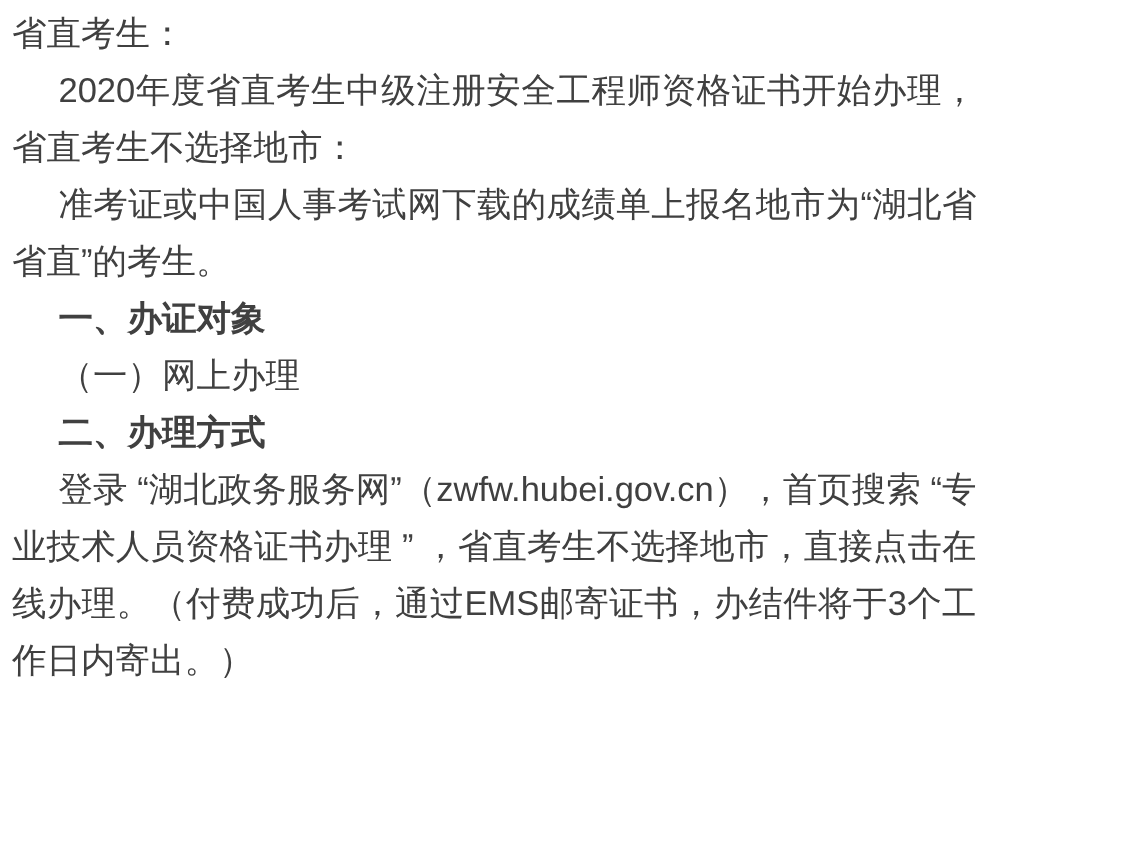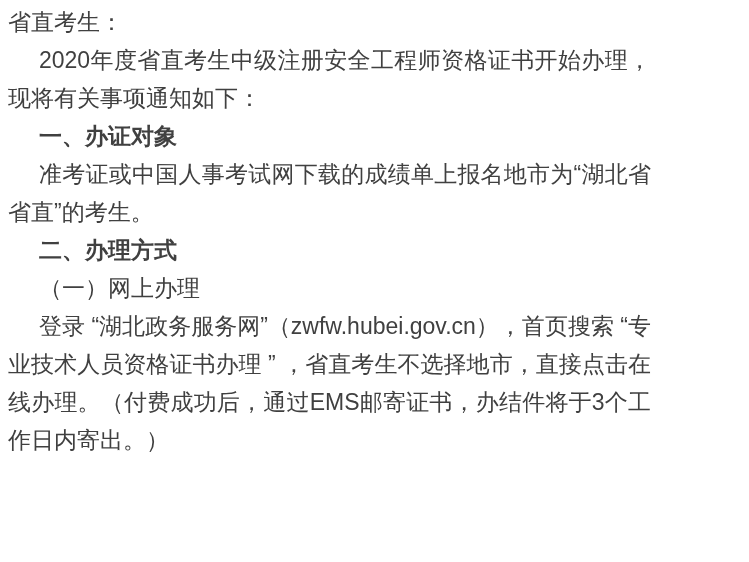--- a/index.html
+++ b/index.html
@@ -36,25 +36,25 @@
   .heading {
     font-weight: bold;
   }
 </style>
 </head>
 <body>
 
 <div class="doc">
   <p class="para salutation">省直考生：</p>
 
-  <p class="para">2020年度省直考生中级注册安全工程师资格证书开始办理，现将有关事项通知如下：</p>
+  <p class="para">2020年度省直考生中级注册安全工程师资格证书开始办理，省直考生不选择地市：</p>
+
+  <p class="para">准考证或中国人事考试网下载的成绩单上报名地市为“湖北省省直”的考生。</p>
 
   <p class="para heading">一、办证对象</p>
 
-  <p class="para">准考证或中国人事考试网下载的成绩单上报名地市为“湖北省省直”的考生。</p>
 
+  <p class="para">（一）网上办理</p>
 
   <p class="para heading">二、办理方式</p>
-
-  <p class="para">（一）网上办理</p>
 
   <p class="para">登录 “湖北政务服务网”（zwfw.hubei.gov.cn），首页搜索 “专业技术人员资格证书办理 ” ，省直考生不选择地市，直接点击在线办理。（付费成功后，通过EMS邮寄证书，办结件将于3个工作日内寄出。）</p>
 </div>
 
 </body></html>

